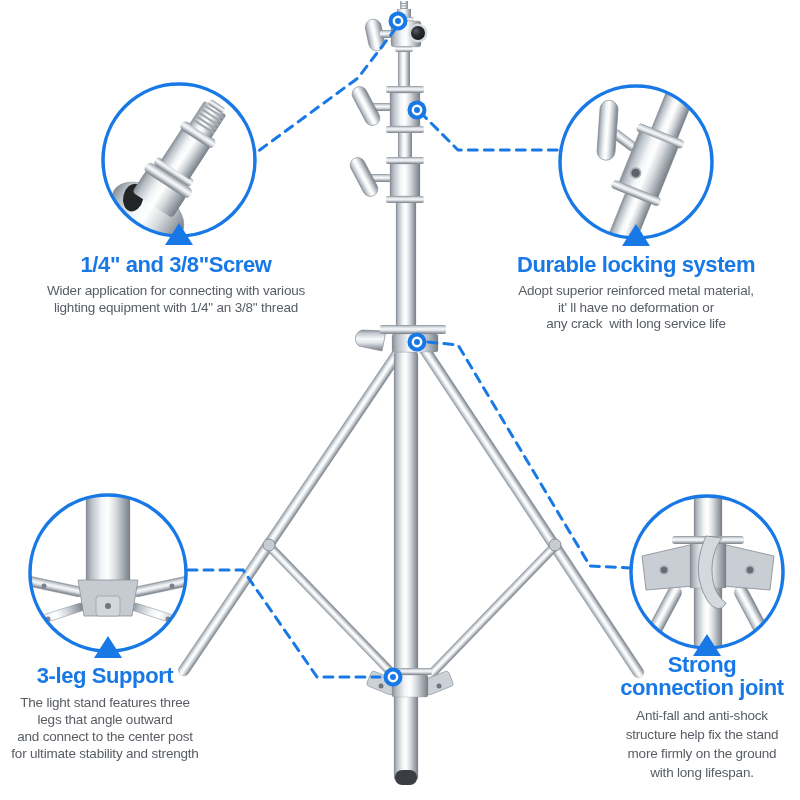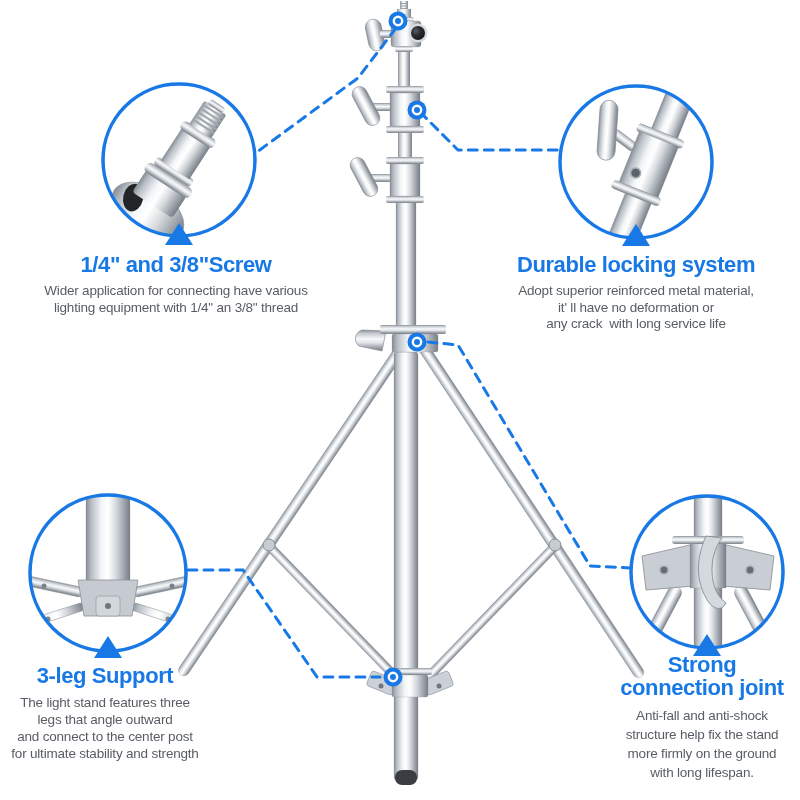--- a/index.html
+++ b/index.html
@@ -269,21 +269,21 @@
     <polygon points="179,223 165,245 193,245"></polygon>
     <polygon points="636,224 622,246 650,246"></polygon>
     <polygon points="108,636 94,658 122,658"></polygon>
     <polygon points="707,634 693,656 721,656"></polygon>
   </g>
 </svg>
 
 <div class="callout c-screw">
   <div class="callout-title">1/4" and 3/8"Screw</div>
   <div class="body">
-    <div class="callout-line">Wider application for connecting have various</div>
+    <div class="callout-line">Wider application for connecting with various</div>
     <div class="callout-line">lighting equipment with 1/4" an 3/8" thread</div>
   </div>
 </div>
 
 <div class="callout c-lock">
   <div class="callout-title">Durable locking system</div>
   <div class="body">
     <div class="callout-line">Adopt superior reinforced metal material,</div>
     <div class="callout-line">it' ll have no deformation or</div>
     <div class="callout-line">any crack  with long service life</div>

